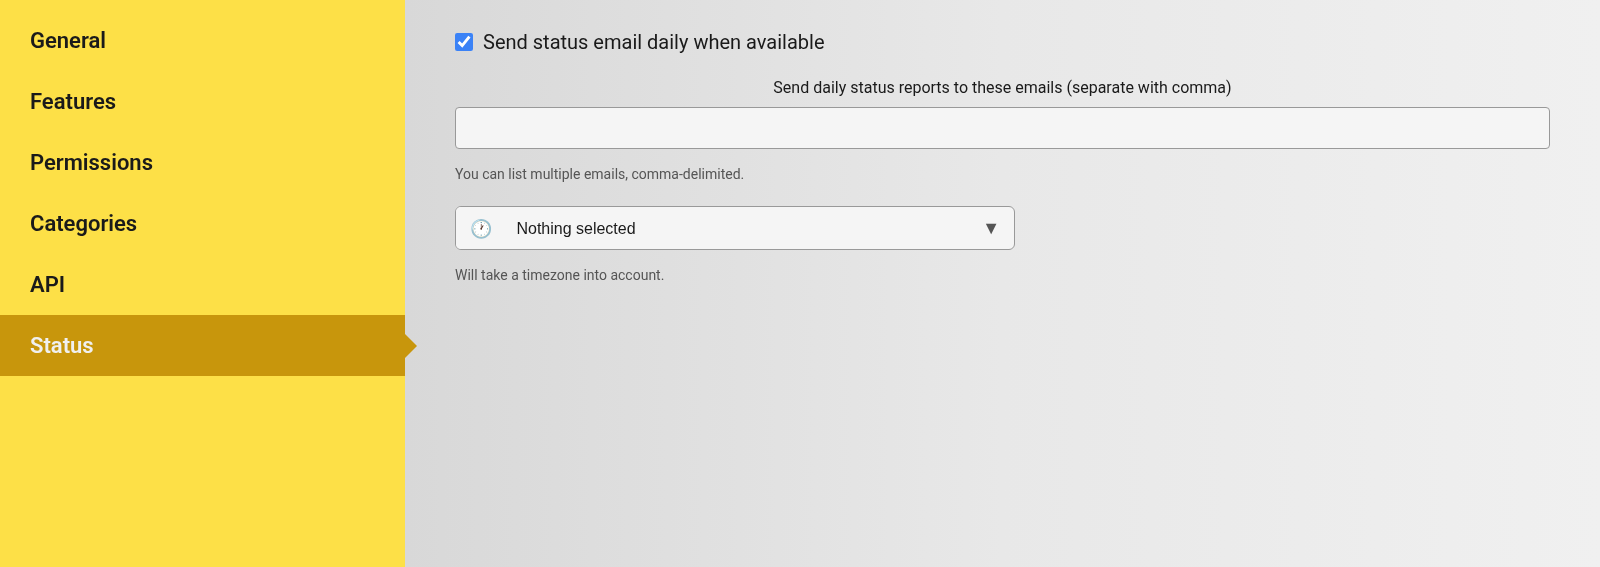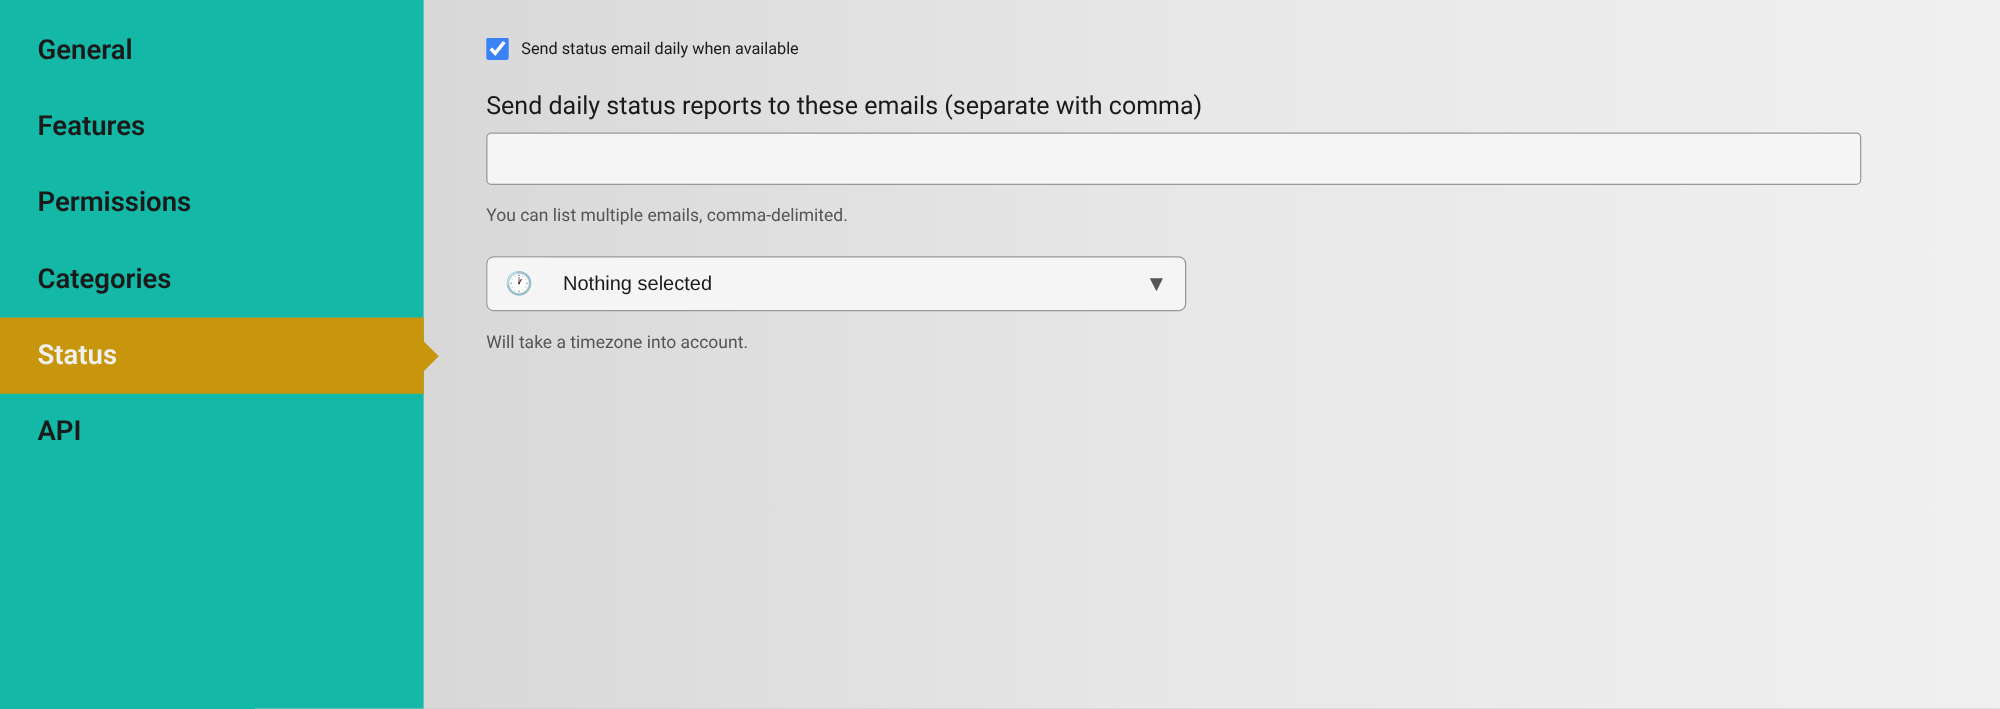--- a/index.html
+++ b/index.html
@@ -11,22 +11,22 @@
     body {
       font-family: -apple-system, BlinkMacSystemFont, 'Segoe UI', Roboto, sans-serif;
       background: #c8c8c8;
       width: 1600px;
       height: 567px;
       overflow: hidden;
       display: flex;
     }
 
     .sidebar {
-      width: 339px;
-      background: #14b8a6;
+      width: 405px;
+      background: #fde047;
       flex-shrink: 0;
       padding-top: 10px;
     }
 
     .sidebar-item {
       display: flex;
       align-items: center;
       padding: 18px 30px;
       font-size: 22px;
       font-weight: 600;
@@ -74,30 +74,31 @@
 
     .checkbox-row input[type="checkbox"] {
       width: 18px;
       height: 18px;
       accent-color: #3b82f6;
       cursor: pointer;
       flex-shrink: 0;
     }
 
     .checkbox-label {
-      font-size: 13px;
+      font-size: 20px;
       color: #1a1a1a;
       font-weight: 400;
     }
 
     .section-label {
-      font-size: 20px;
+      font-size: 16px;
       color: #1a1a1a;
       margin-bottom: 10px;
       font-weight: 400;
+      text-align: center;
     }
 
     .text-input {
       width: 100%;
       max-width: 1100px;
       height: 42px;
       border: 1px solid #999;
       border-radius: 4px;
       background: #f5f5f5;
       padding: 8px 12px;
@@ -182,25 +183,25 @@
   </div>
   <div class="sidebar-item">
     <span>Features</span>
   </div>
   <div class="sidebar-item">
     <span>Permissions</span>
   </div>
   <div class="sidebar-item">
     <span>Categories</span>
   </div>
+  <div class="sidebar-item">
+    <span>API</span>
+  </div>
   <div class="sidebar-item active">
     <span>Status</span>
-  </div>
-  <div class="sidebar-item">
-    <span>API</span>
   </div>
 </div>
 
 <div class="main-content">
 
   <div class="checkbox-row setting-row">
     <input type="checkbox" checked="" id="send-status-email" style="">
     <label for="send-status-email" class="checkbox-label">Send status email daily when available</label>
   </div>
 

